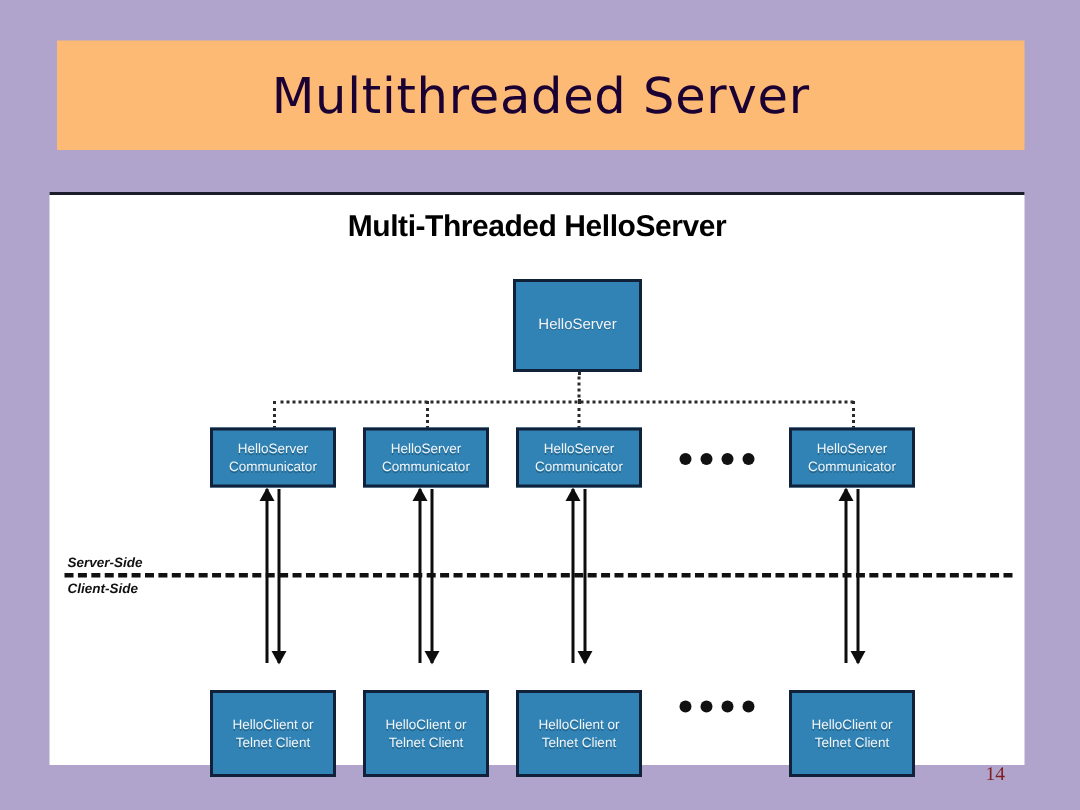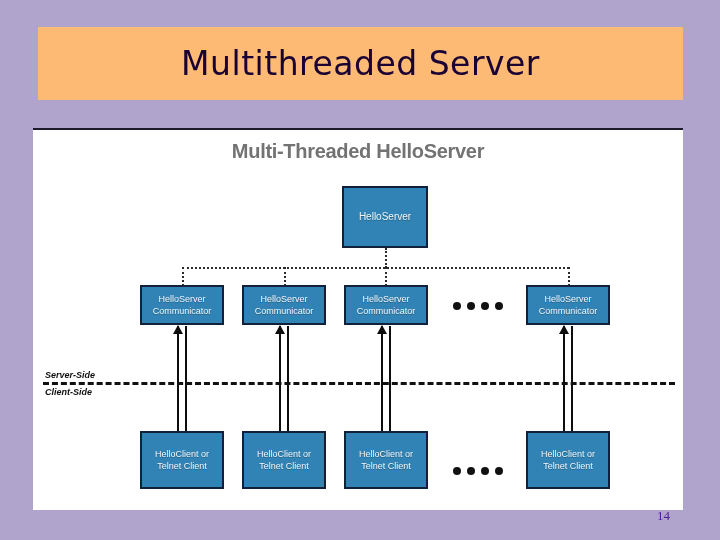--- a/index.html
+++ b/index.html
@@ -49,21 +49,21 @@
 
   #diagram-title {
     position: absolute;
     left: 0;
     top: 10px;
     width: 100%;
     text-align: center;
     font-family: "Liberation Sans", sans-serif;
     font-weight: bold;
     font-size: 20px;
-    color: #737373;
+    color: #000000;
     letter-spacing: -0.3px;
   }
 
   
   .node {
     position: absolute;
     background: #3083b4;
     border: 2px solid #11213a;
     box-sizing: border-box;
     display: flex;
@@ -87,21 +87,21 @@
     font-size: 10px;
   }
   .node-comm {
     width: 84px;
     height: 40px;
     top: 155px;
   }
   .node-client {
     width: 84px;
     height: 58px;
-    top: 301px;
+    top: 330px;
   }
 
   
   .col-0 { left: 107px; }
   .col-1 { left: 209px; }
   .col-2 { left: 311px; }
   .col-3 { left: 493px; }
 
   
   .dot-v {
@@ -188,21 +188,21 @@
   #ellipsis-top    { left: 420px; top: 172px; }
   #ellipsis-bottom { left: 420px; top: 337px; }
 
   
   #page-number {
     position: absolute;
     left: 657px;
     top: 508px;
     font-family: "Liberation Serif", serif;
     font-size: 13px;
-    color: #4c1d95;
+    color: #7f1d1d;
   }
 </style>
 </head>
 <body>
 
 <div id="title-banner">
   <div id="title-text">Multithreaded Server</div>
 </div>
 
 <div id="diagram-frame">

